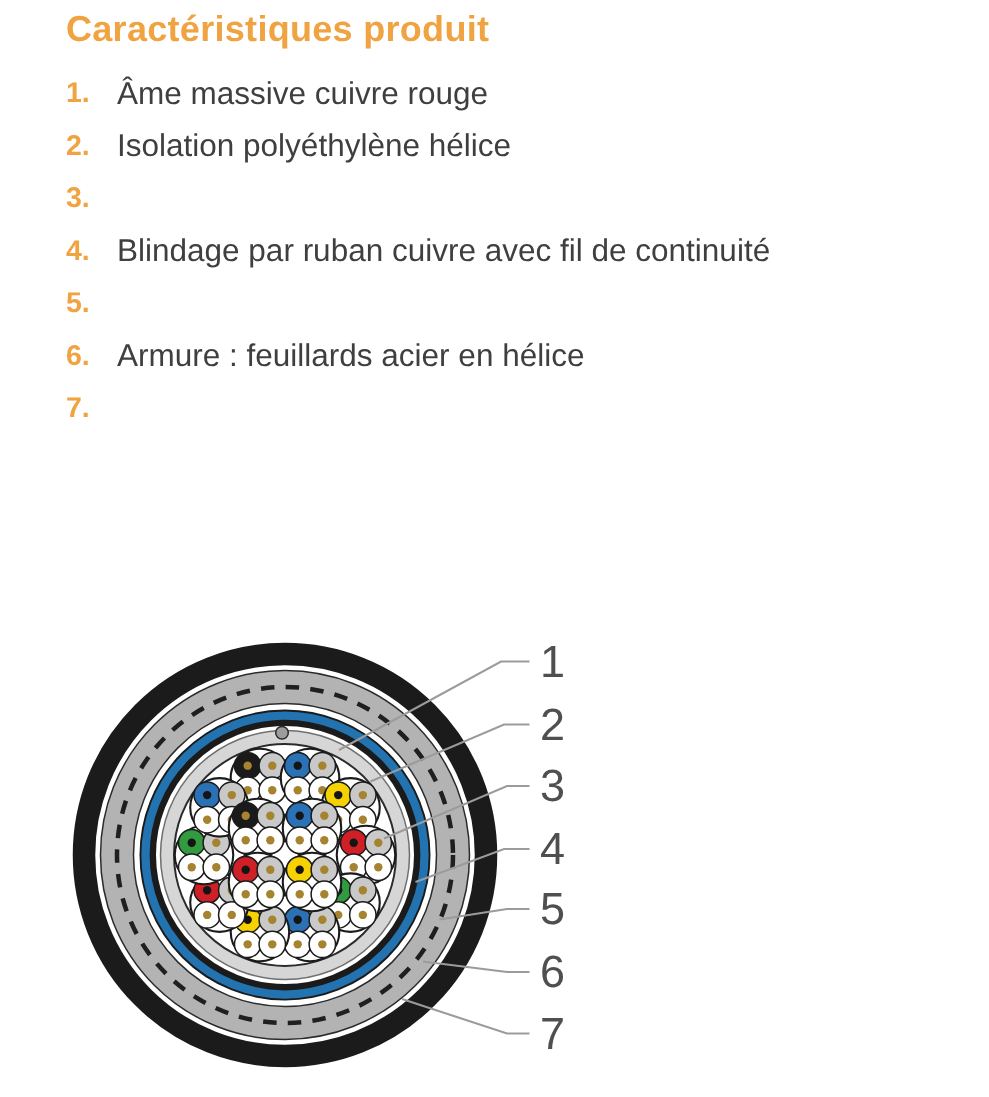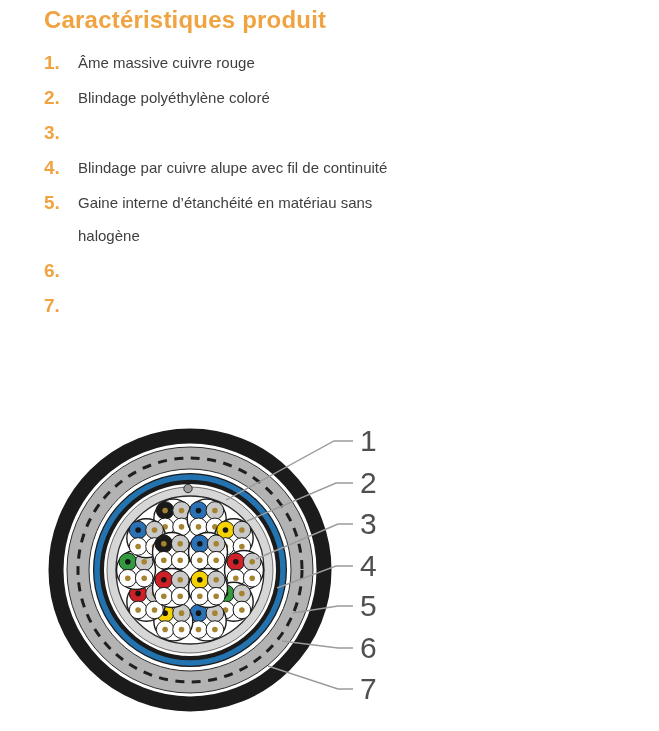--- a/index.html
+++ b/index.html
@@ -35,21 +35,21 @@
     margin-bottom: 2px;
   }
   .feat-num {
     flex: none;
     width: 34px;
     font-size: 19px;
     font-weight: 700;
     line-height: 33px;
   }
   .feat-text {
-    font-size: 15px;
+    font-size: 21px;
     line-height: 33px;
     color: #3f3f3e;
   }
   .diagram-wrap {
     position: absolute;
     left: 0;
     top: 415px;
     width: 659px;
     height: 316px;
   }
@@ -68,35 +68,35 @@
     <span>Caractéristiques produit</span>
   </h1>
 
   <div class="feature-list" id="feature-list">
       <div class="feat-item">
         <span class="feat-num" style="color: rgb(240, 163, 65);">1.</span>
         <div class="feat-text">Âme massive cuivre rouge</div>
       </div>
       <div class="feat-item">
         <span class="feat-num" style="color: rgb(240, 163, 65);">2.</span>
-        <div class="feat-text">Blindage polyéthylène coloré</div>
+        <div class="feat-text">Isolation polyéthylène hélice</div>
       </div>
       <div class="feat-item">
         <span class="feat-num" style="color: rgb(240, 163, 65);">3.</span>
       </div>
       <div class="feat-item">
         <span class="feat-num" style="color: rgb(240, 163, 65);">4.</span>
-        <div class="feat-text">Blindage par cuivre alupe avec fil de continuité</div>
+        <div class="feat-text">Blindage par ruban cuivre avec fil de continuité</div>
       </div>
       <div class="feat-item">
         <span class="feat-num" style="color: rgb(240, 163, 65);">5.</span>
-        <div class="feat-text">Gaine interne d’étanchéité en matériau sans<br>halogène</div>
       </div>
       <div class="feat-item">
         <span class="feat-num" style="color: rgb(240, 163, 65);">6.</span>
+        <div class="feat-text">Armure : feuillards acier en hélice</div>
       </div>
       <div class="feat-item">
         <span class="feat-num" style="color: rgb(240, 163, 65);">7.</span>
       </div>
     </div>
 
   <div class="diagram-wrap">
     <svg id="cable-svg" width="659" height="316" viewBox="0 415 659 316" xmlns="http://www.w3.org/2000/svg">
         <g>
           <circle cx="190" cy="570" r="134" fill="none" stroke="#1b1b1b" stroke-width="15"></circle>

